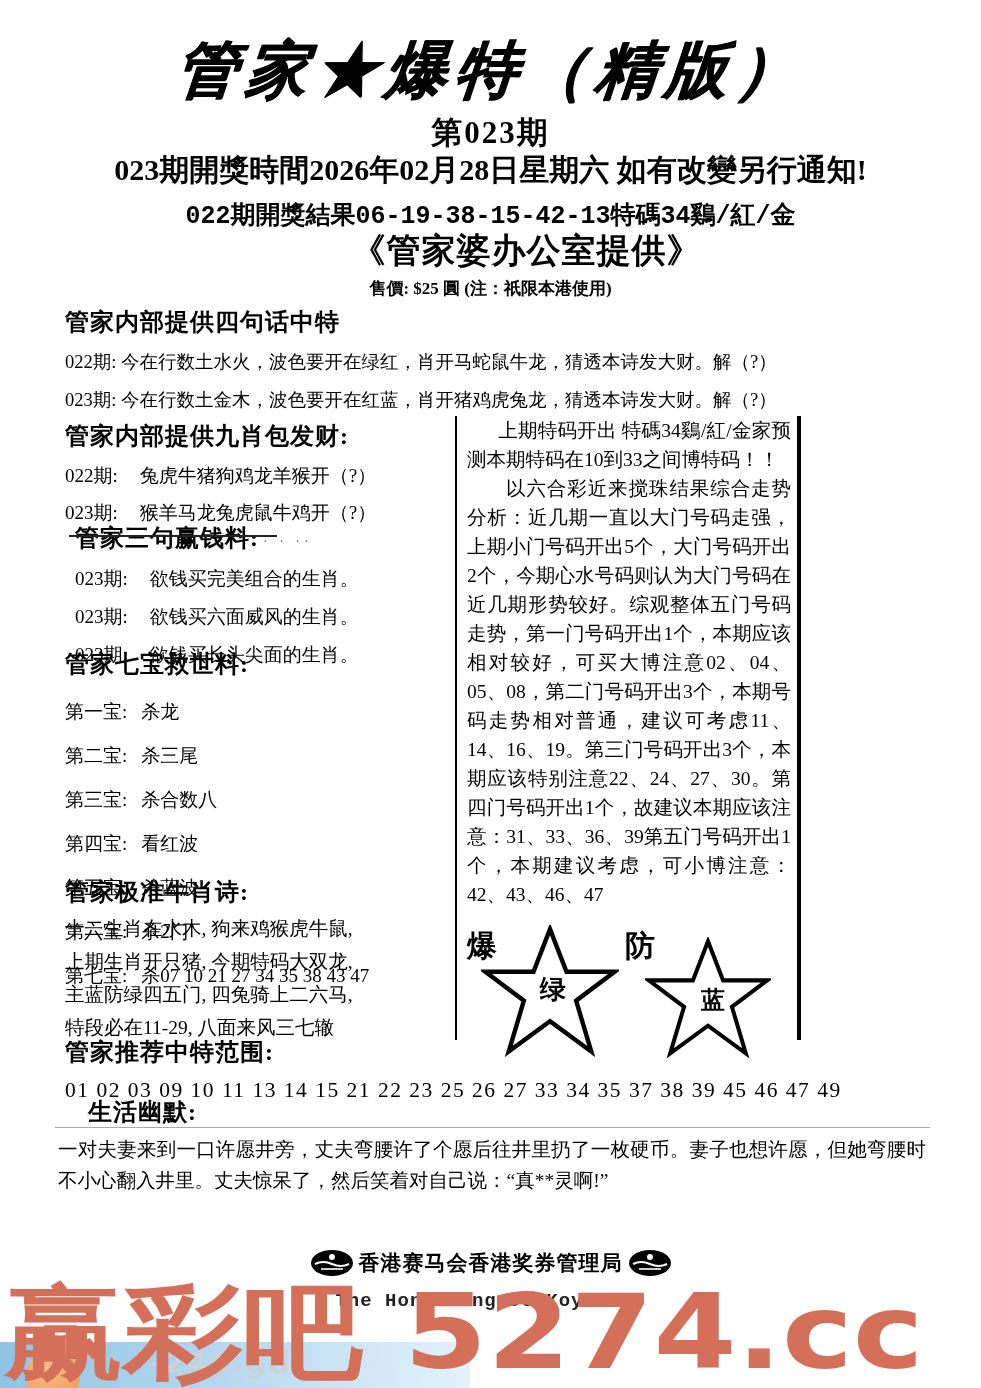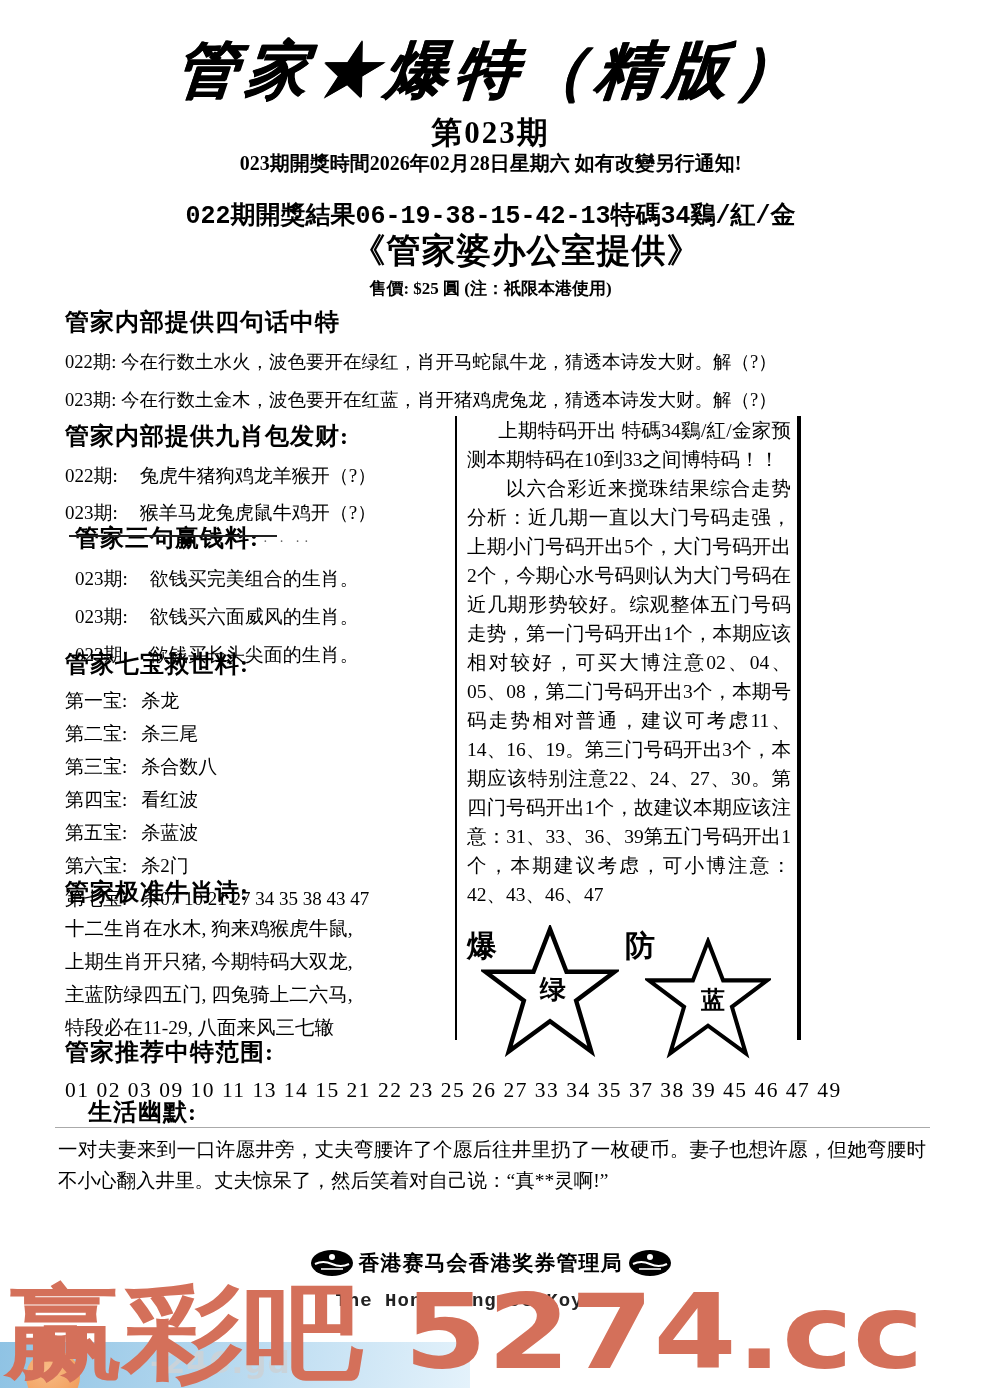--- a/index.html
+++ b/index.html
@@ -11,21 +11,21 @@
   .abs { position:absolute; }
   .cen { left:0; width:100%; text-align:center; }
 
   .main-title {
     top:28px; font-size:62px; font-weight:900; font-style:italic;
     letter-spacing:8px; transform:skewX(-5deg);
     text-shadow:1px 0 #000, 0 1px #000;
     font-family:"Liberation Serif", serif;
   }
   .issue   { top:112px; font-size:31px; font-weight:bold; letter-spacing:2px; }
-  .timeline{ top:150px; font-size:20px; font-weight:bold; }
+  .timeline{ top:150px; font-size:30px; font-weight:bold; }
   .result  { top:198px; font-size:25px; font-weight:bold;font-family:Liberation Mono, monospace; }
   .provider{ top:228px; font-size:34px; font-weight:bold; letter-spacing:1px;padding-left:36px; }
   .price   { top:277px; font-size:17px; font-weight:bold; }
 
   .sec-title { font-size:24px; font-weight:bold; letter-spacing:1px; }
 
   .sec1 { left:65px; top:306px; width:760px; }
   .sec1 .ln { margin-top:10px; font-size:18.5px; line-height:28px; }
 
   .sec2 { left:65px; top:420px; width:400px; }
@@ -36,21 +36,21 @@
   .sec3 { left:75px; top:522px; width:400px; }
   .sec3-title { position:relative; display:inline-block; }
   .sec3-title::after {
     content:""; position:absolute; left:-6px; right:-18px; top:13px;
     height:2px; background:#222;
   }
   .sec3 .dots { font-size:14px; color:#666; letter-spacing:4px; }
   .sec3 .row { margin-top:12px; line-height:26px; }
 
   .sec4 { left:65px; top:648px; width:400px; }
-  .sec4 .row { margin-top:9px; line-height:24px; }
+  .sec4 .row { margin-top:20px; line-height:24px; }
   .sec4 .row .lbl { margin-right:14px; }
 
   .sec5 { left:65px; top:876px; width:400px; }
   .sec5 .ln { margin-top:9px; font-size:19.5px; line-height:24px; }
 
   .rightbox {
     left:455px; top:416px; width:346px; height:624px;
     border-left:2px solid #000; border-right:4px solid #000;
     box-sizing:border-box; padding:0 6px 0 10px;
     font-size:19.5px; line-height:29px; text-align:justify;

